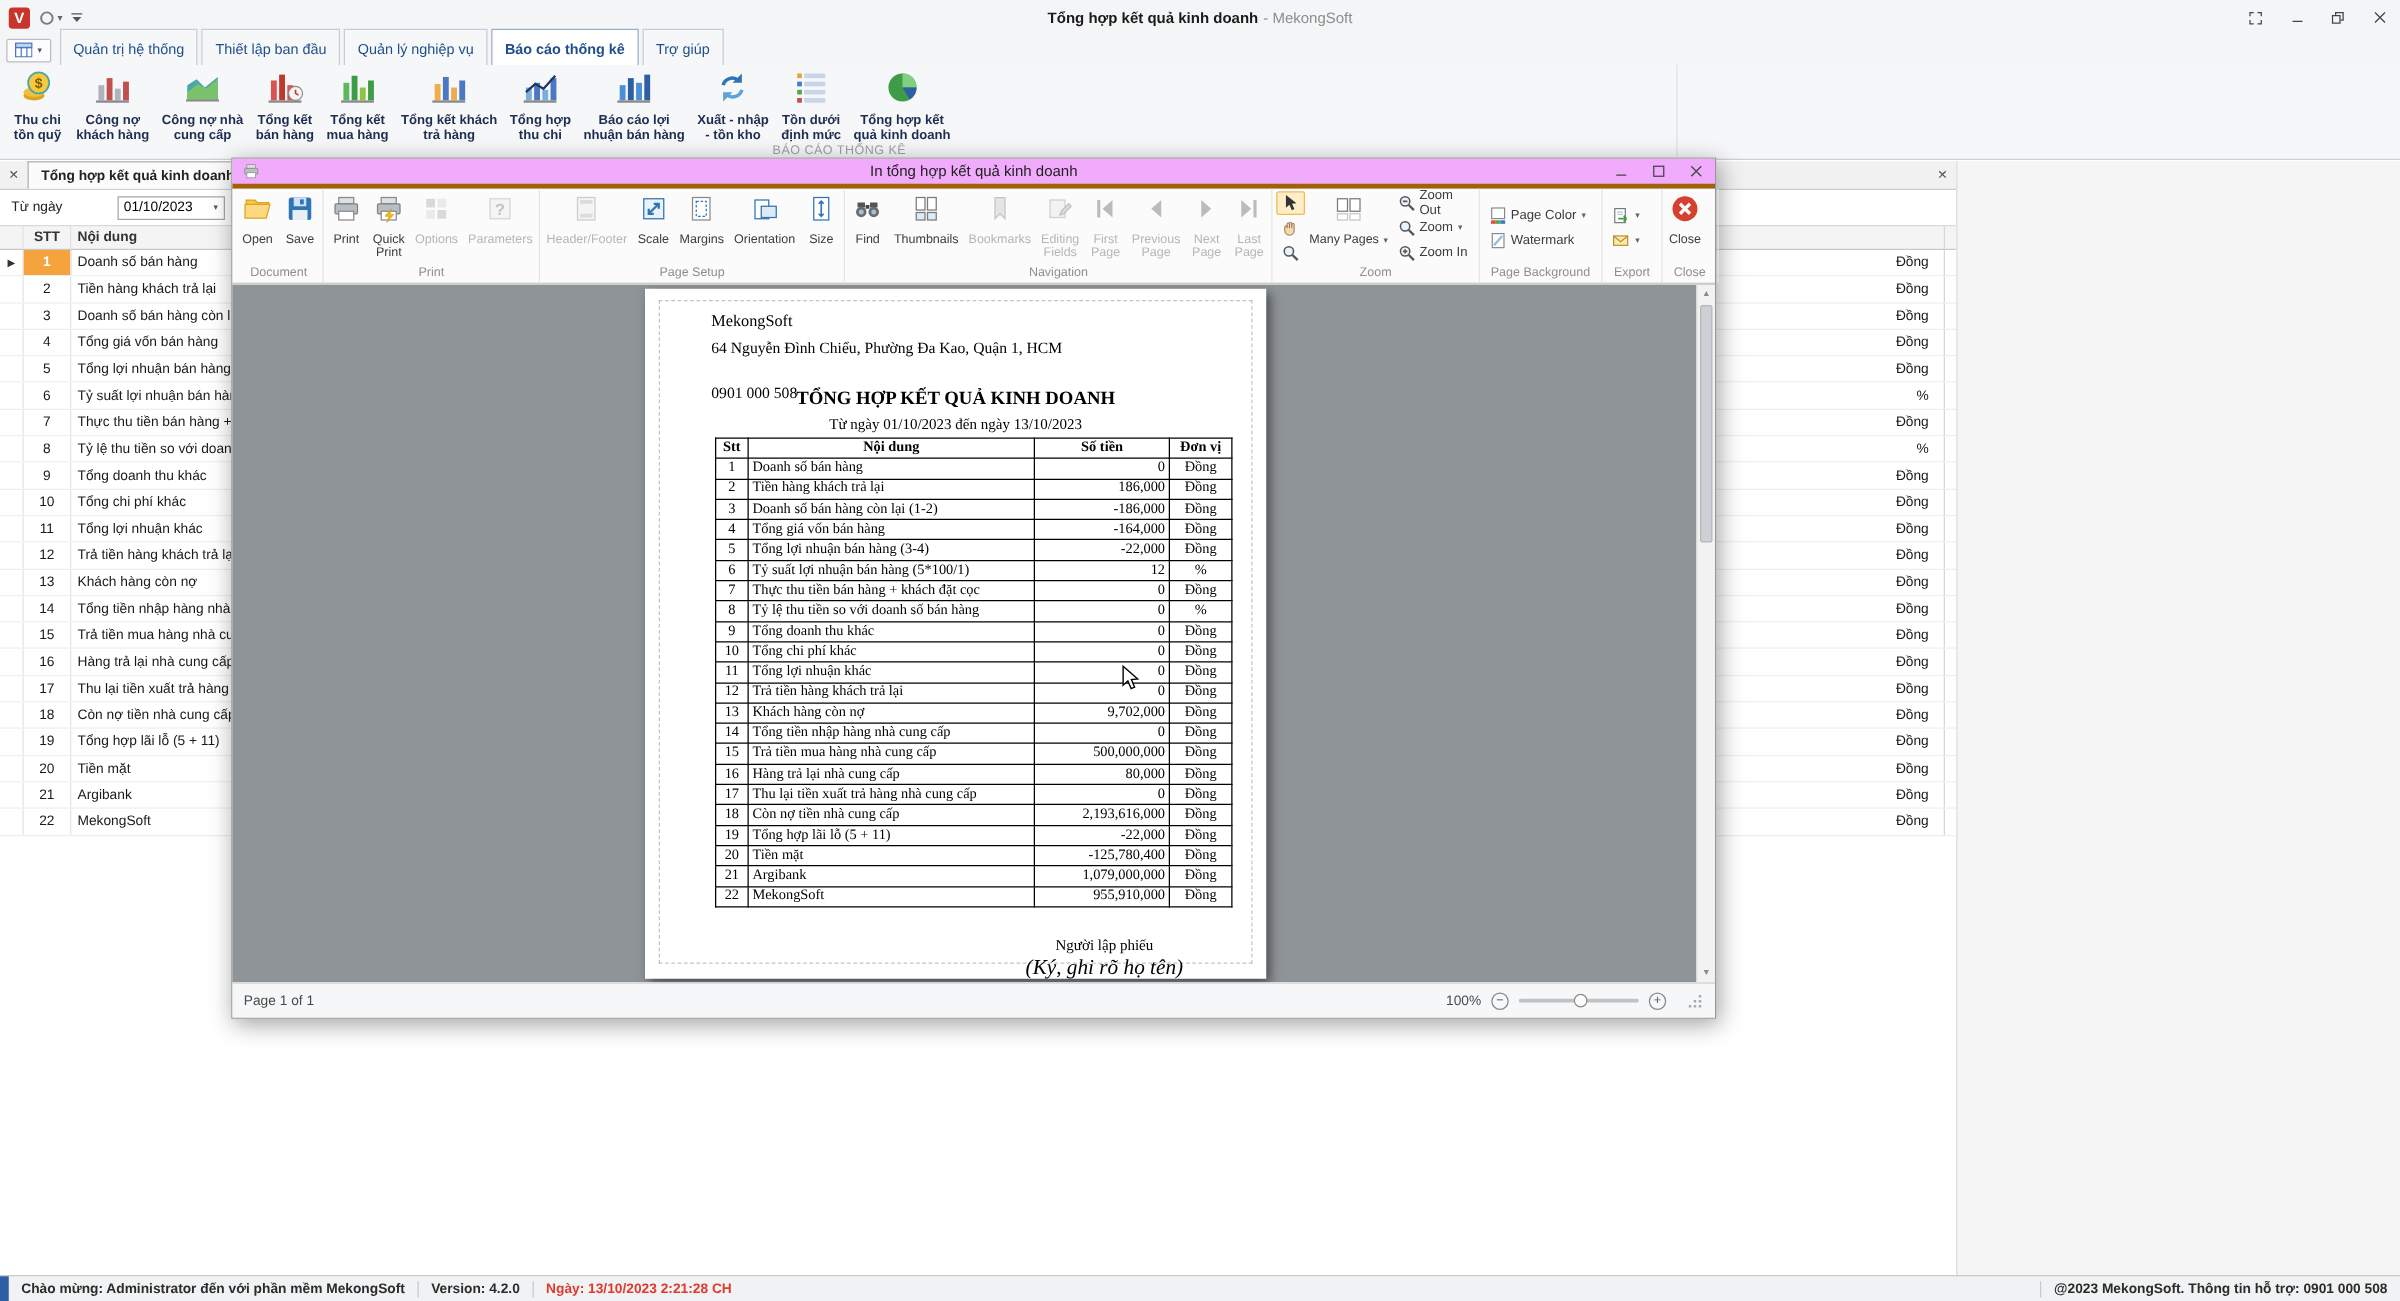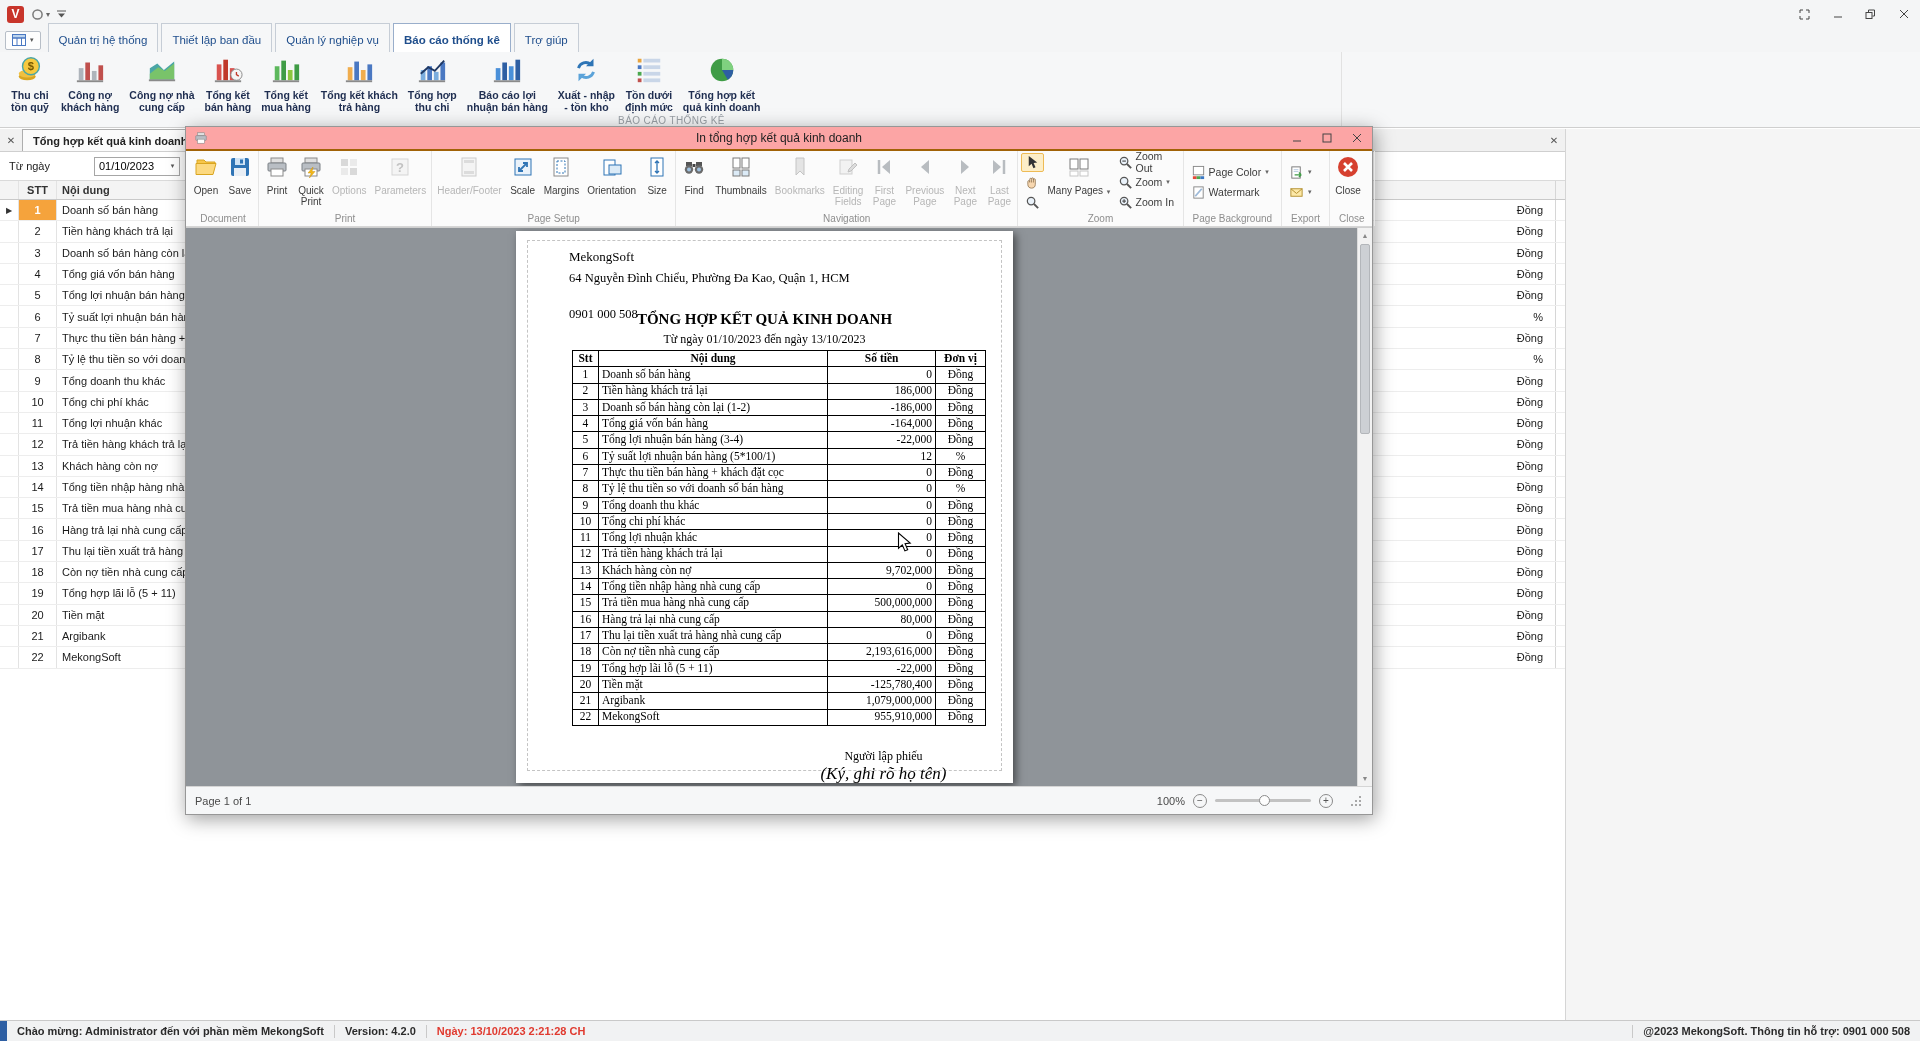--- a/index.html
+++ b/index.html
@@ -64,21 +64,21 @@
   
   .statusbar { position:absolute; bottom:0; left:0; right:0; height:21px; background:#f1f2f3; border-top:1px solid #c9c9c9; display:flex; align-items:center; font-size:11px; font-weight:700; color:#2b2b2b; }
   .sb-accent { width:7px; height:100%; background:#2e5fa3; }
   .sb-item { padding:0 10px; white-space:nowrap; }
   .sb-div { width:1px; height:13px; background:#c9c9c9; }
   .sb-date { color:#e03a2f; }
   .sb-right { margin-left:auto; display:flex; align-items:center; }
 
   
   .dialog { position:absolute; left:185px; top:126px; width:1188px; height:689px; background:#fbfbfb; border:1px solid #979797; box-shadow:2px 4px 18px rgba(0,0,0,.38); z-index:40; }
-  .dlg-titlebar { height:24px; display:flex; align-items:center; background:#fca5a5; border-bottom:2px solid #a16207; }
+  .dlg-titlebar { height:24px; display:flex; align-items:center; background:#f0abfc; border-bottom:4px solid #a16207; }
   .dlg-title { position:absolute; left:0; right:0; text-align:center; font-size:12px; color:#222; }
   .dlg-icon { padding-left:8px; z-index:2; display:flex; }
   .dlg-controls { margin-left:auto; display:flex; z-index:2; }
   .dlg-ctrl { width:30px; height:23px; display:flex; align-items:center; justify-content:center; }
 
   .dlg-toolbar { height:76px; display:flex; align-items:stretch; background:#fbfbfb; border-bottom:1px solid #d6d6d6; padding:0 2px; }
   .tgroup { display:flex; flex-direction:column; border-right:1px solid #e5e5e5; padding:0 1px; }
   .titems { flex:1; display:flex; align-items:stretch; }
   .tgroup-label { text-align:center; font-size:10px; color:#8e8e8e; padding:0 8px 2px; white-space:nowrap; }
   .tbig { display:flex; flex-direction:column; align-items:center; padding:4px 4px 0; min-width:34px; cursor:default; }
@@ -135,20 +135,23 @@
         <svg width="13" height="13">
             <circle cx="6.5" cy="6.5" r="4.6" fill="none" stroke="#7a7a7a" stroke-width="1.5"></circle>
           </svg>▾
       </span>
       <span class="qa-btn">
         <svg width="9" height="8">
             <path d="M0 1h9" stroke="#555"></path>
             <path d="M1 3.5l3.5 4 3.5-4z" fill="#555"></path>
           </svg>
       </span>
+    </div>
+    <div class="tb-title">
+      <span>Tổng hợp kết quả kinh doanh</span><span class="suffix">- MekongSoft</span>
     </div>
     <div class="tb-controls">
       <span class="tb-btn">
           <svg width="11" height="11">
             <path d="M1 4V1h3M7 1h3v3M10 7v3H7M4 10H1V7" stroke="#444" fill="none"></path>
           </svg>
         </span>
       <span class="tb-btn">
           <svg width="10" height="10">
             <path d="M1 8h8" stroke="#444"></path>

